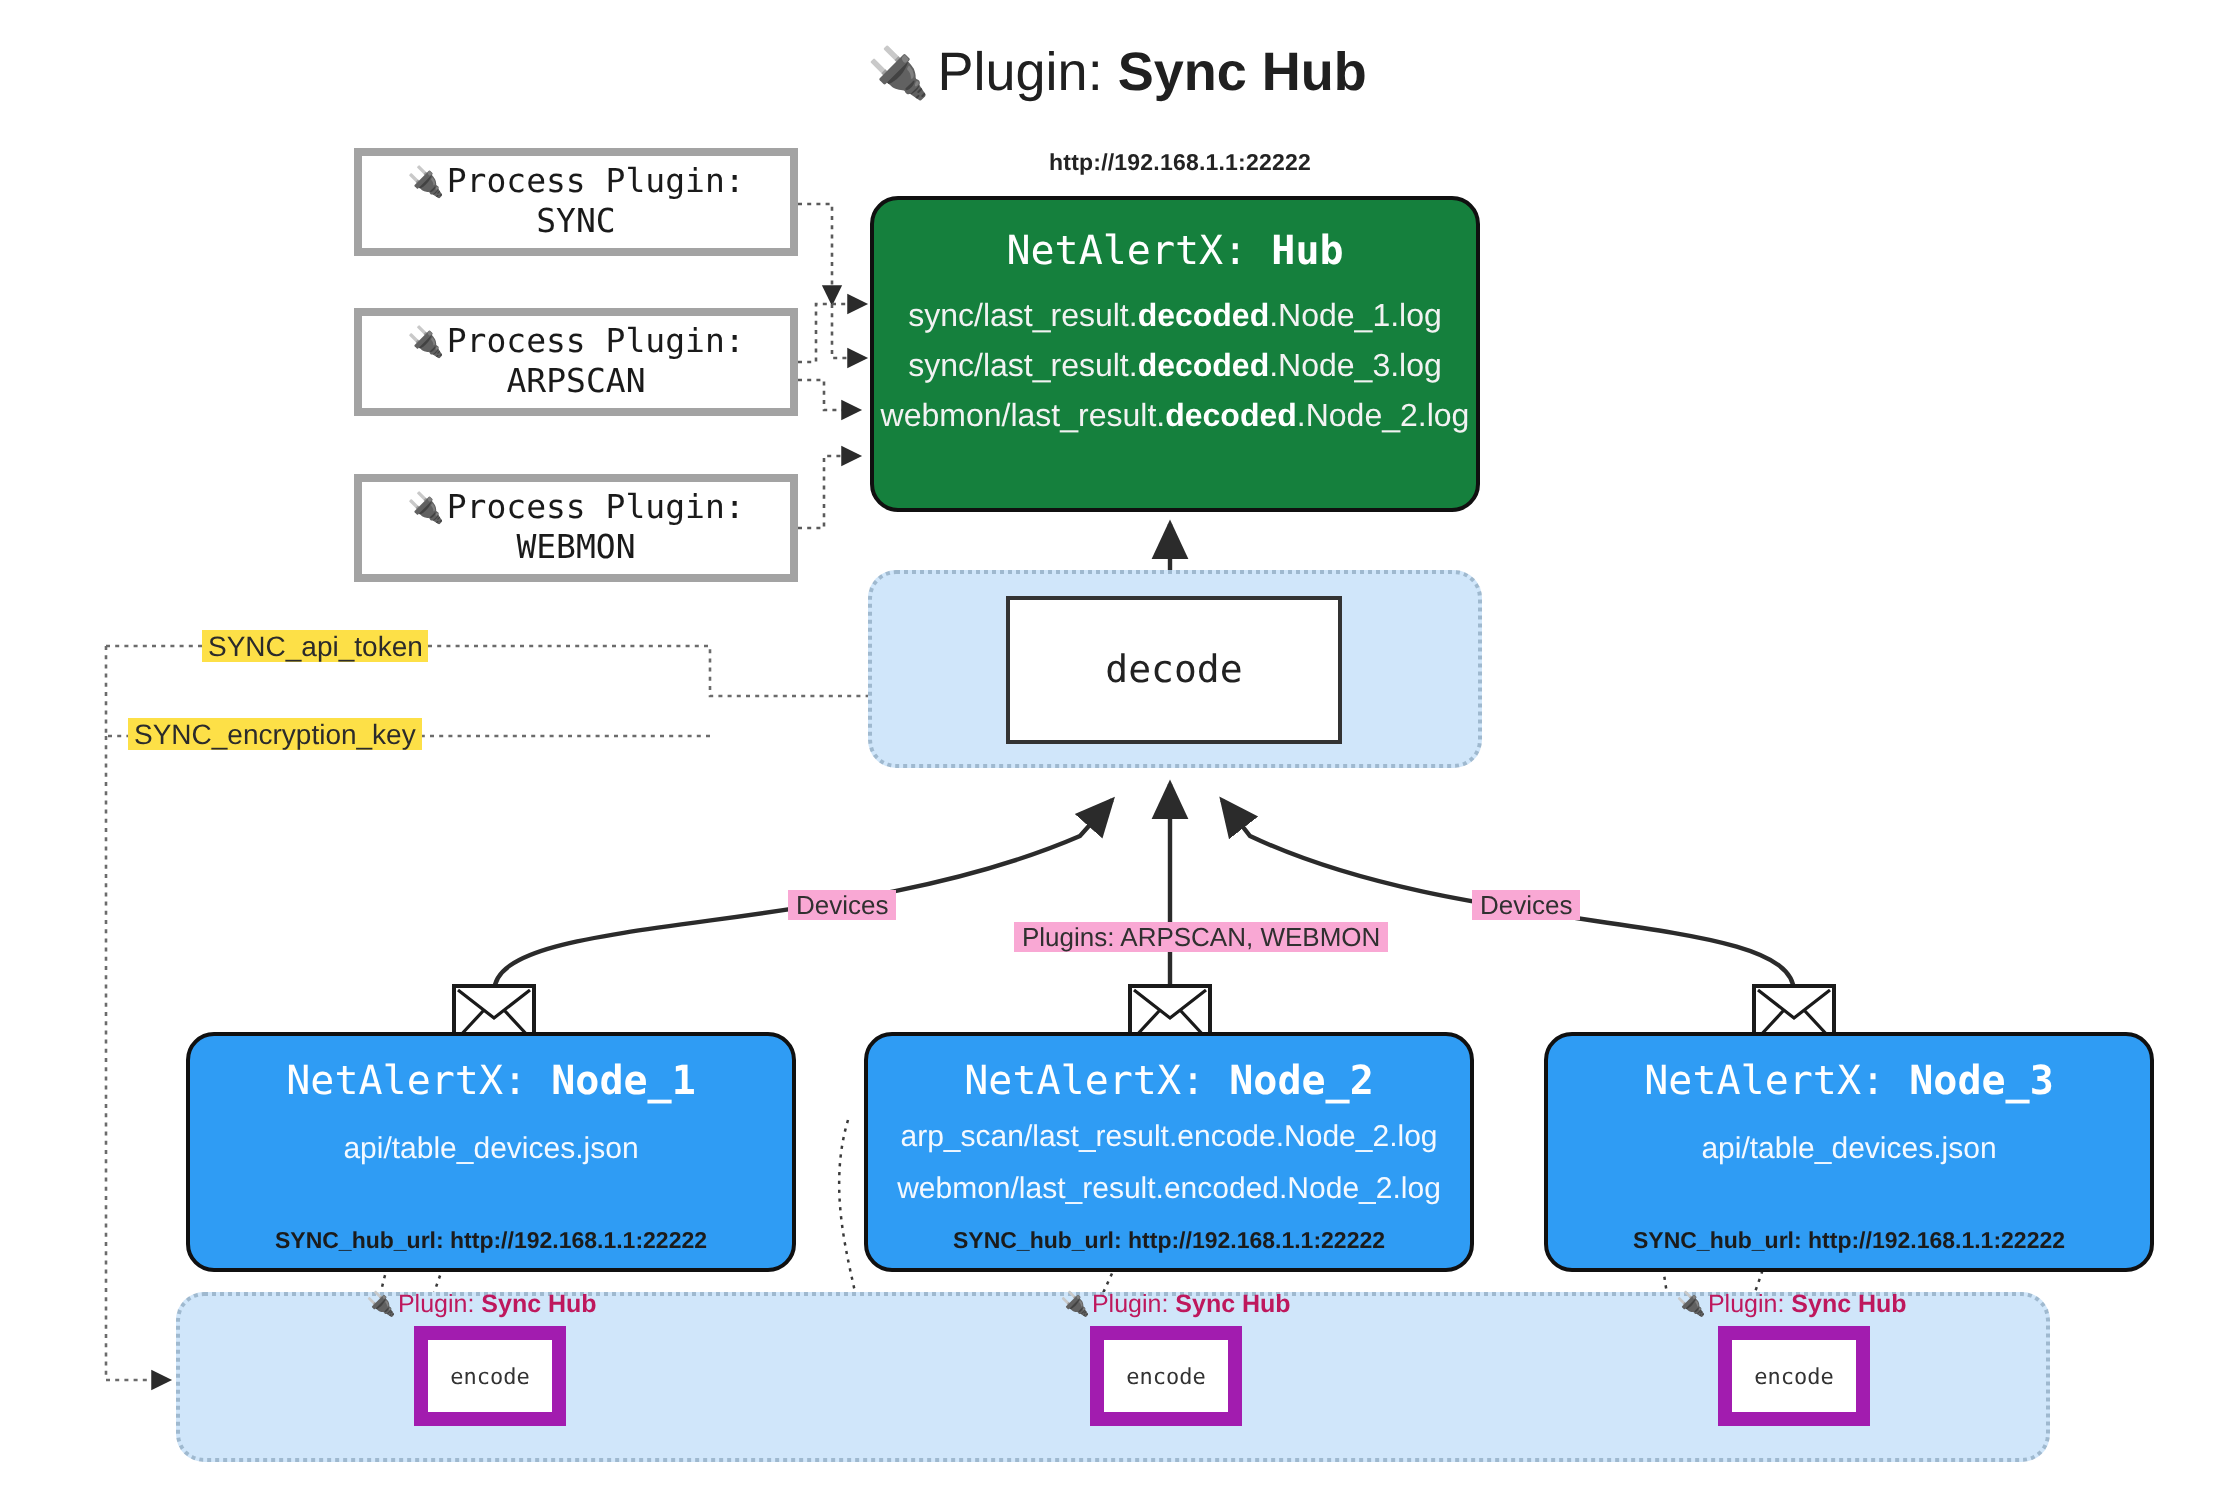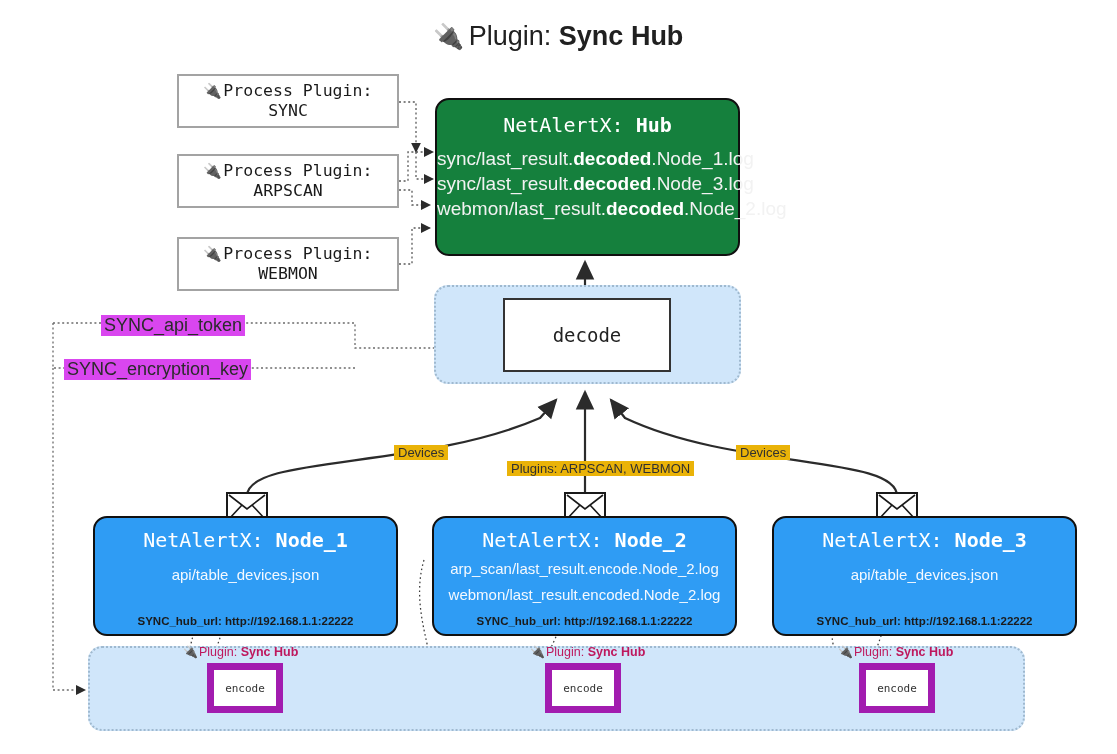--- a/index.html
+++ b/index.html
@@ -8,46 +8,46 @@
   #stage{position:absolute;left:0;top:0;width:905px;height:754px;}
   .abs{position:absolute;}
   svg#wires{position:absolute;left:0;top:0;width:1117px;height:754px;pointer-events:none;}
 
   
   #title{left:0;top:16px;width:1117px;text-align:center;font-size:27px;line-height:40px;color:#202020;}
   #title .plug{font-size:25px;margin-right:4px;}
   #title .b{font-weight:bold;}
 
   
-  .proc{box-sizing:border-box;width:222px;height:54px;background:#ffffff;border:2px solid #a3a3a3;
+  .proc{box-sizing:border-box;width:222px;height:54px;background:#ffffff;border:4px solid #a3a3a3;
         font-family:"DejaVu Sans Mono","Liberation Mono",monospace;font-size:16.5px;color:#1a1a1a;
         display:flex;flex-direction:column;align-items:center;justify-content:center;line-height:20px;}
   .proc .l1{white-space:nowrap;}
   .proc .l1 .plug{font-family:"DejaVu Sans",sans-serif;font-size:15px;margin-right:1px;}
   .proc .l2{white-space:nowrap;}
 
   
   #hub-url{left:440px;top:76px;width:300px;text-align:center;font-size:11.5px;font-weight:bold;color:#232323;letter-spacing:.1px;}
   #hub{left:435px;top:98px;width:305px;height:158px;box-sizing:border-box;
        background:#15803d;border:2.5px solid #101010;border-radius:14px;color:#ffffff;}
   #hub .hub-title{font-family:"DejaVu Sans Mono","Liberation Mono",monospace;font-size:20px;text-align:center;margin-top:13px;}
   #hub .hub-title .b{font-weight:bold;}
   #hub .logs{margin-top:9px;}
-  #hub .log{font-size:19px;line-height:25px;text-align:center;white-space:nowrap;color:#f2f2f2;}
+  #hub .log{font-size:16px;line-height:25px;text-align:center;white-space:nowrap;color:#f2f2f2;}
   #hub .log b{color:#ffffff;font-weight:bold;}
 
   
   #decode-band{left:434px;top:285px;width:307px;height:99px;box-sizing:border-box;
        background:#d0e6fa;border:2px dotted #9fb9cf;border-radius:14px;}
   #decode{left:503px;top:298px;width:168px;height:74px;box-sizing:border-box;background:#ffffff;border:2px solid #333333;
        display:flex;align-items:center;justify-content:center;
        font-family:"DejaVu Sans Mono","Liberation Mono",monospace;font-size:19px;color:#222222;}
 
   
-  .edgelbl{font-size:13px;color:#303030;background:#eab308;padding:0 4px;white-space:nowrap;}
+  .edgelbl{font-size:13px;color:#303030;background:#f9a8d4;padding:0 4px;white-space:nowrap;}
 
   
   .node{box-sizing:border-box;width:305px;height:120px;background:#2f9cf4;border:2.5px solid #101010;
         border-radius:14px;color:#ffffff;position:absolute;}
   .node .ntitle{font-family:"DejaVu Sans Mono","Liberation Mono",monospace;font-size:20px;text-align:center;margin-top:10px;}
   .node .ntitle .b{font-weight:bold;}
   .node .nline{font-size:15px;line-height:26px;text-align:center;white-space:nowrap;color:#f4f9ff;}
   .node .nurl{position:absolute;left:0;bottom:7px;width:100%;text-align:center;font-size:11.5px;font-weight:bold;color:#1b1b1b;}
   .node .lines{margin-top:10px;}
   .node.two .lines{margin-top:4px;}
@@ -60,21 +60,21 @@
   #enc-band{left:88px;top:646px;width:937px;height:85px;box-sizing:border-box;
        background:#d0e6fa;border:2px dotted #9fb9cf;border-radius:14px;}
   .enc-box{position:absolute;width:76px;height:50px;box-sizing:border-box;background:#ffffff;border:7px solid #a21caf;
        display:flex;align-items:center;justify-content:center;
        font-family:"DejaVu Sans Mono","Liberation Mono",monospace;font-size:11px;color:#333333;}
   .enc-lbl{position:absolute;font-size:12.5px;color:#be185d;white-space:nowrap;}
   .enc-lbl .plug{font-size:12px;margin-right:1px;}
   .enc-lbl .b{font-weight:bold;}
 
   
-  .keylbl{position:absolute;font-size:18px;color:#2b2b2b;background:#d946ef;padding:0 3px;white-space:nowrap;}
+  .keylbl{position:absolute;font-size:14px;color:#2b2b2b;background:#fde047;padding:0 3px;white-space:nowrap;}
 </style>
 </head>
 <body>
 
 <div id="stage">
 
   <svg id="wires" viewBox="0 0 1117 754">
     <defs>
       <marker id="ar" markerWidth="9" markerHeight="9" refX="7.2" refY="4.5" orient="auto">
         <path d="M0,0.6 L8,4.5 L0,8.4 z" fill="#2b2b2b"></path>
@@ -145,20 +145,21 @@
   </div>
   <div class="abs proc" style="left:177px;top:154px;">
     <div class="l1"><span class="plug">🔌</span><span>Process Plugin:</span></div>
     <div class="l2">ARPSCAN</div>
   </div>
   <div class="abs proc" style="left:177px;top:237px;">
     <div class="l1"><span class="plug">🔌</span><span>Process Plugin:</span></div>
     <div class="l2">WEBMON</div>
   </div>
 
+  <div class="abs" id="hub-url">http://192.168.1.1:22222</div>
   <div class="abs" id="hub">
     <div class="hub-title">
       <span>NetAlertX:</span>
       <span class="b">Hub</span>
     </div>
     <div class="logs">
       <div class="log"><span>sync/last_result.</span><b>decoded</b><span>.Node_1.log</span></div>
       <div class="log"><span>sync/last_result.</span><b>decoded</b><span>.Node_3.log</span></div>
       <div class="log"><span>webmon/last_result.</span><b>decoded</b><span>.Node_2.log</span></div>
     </div>

